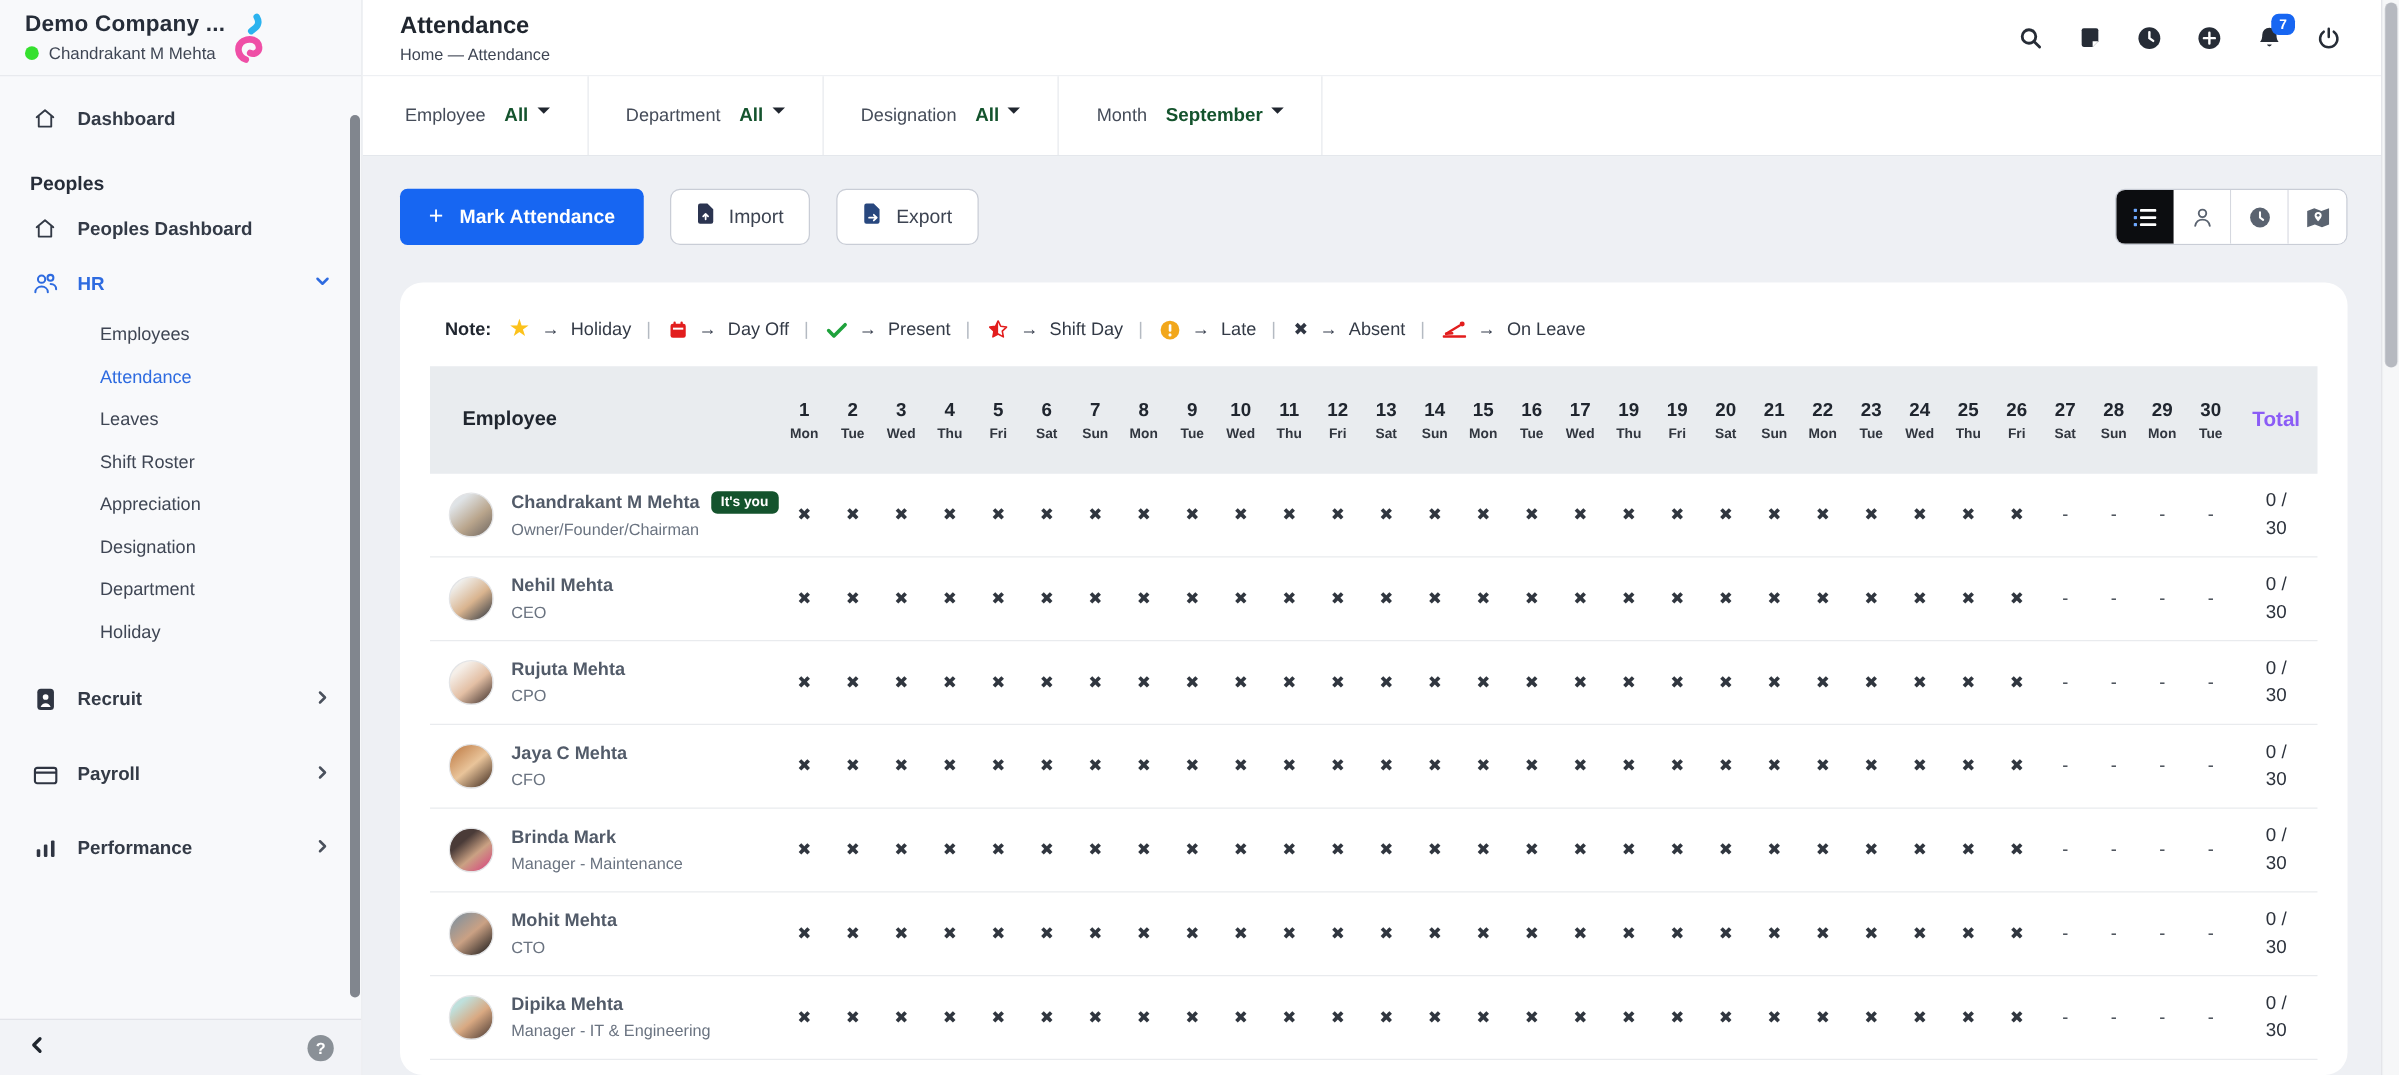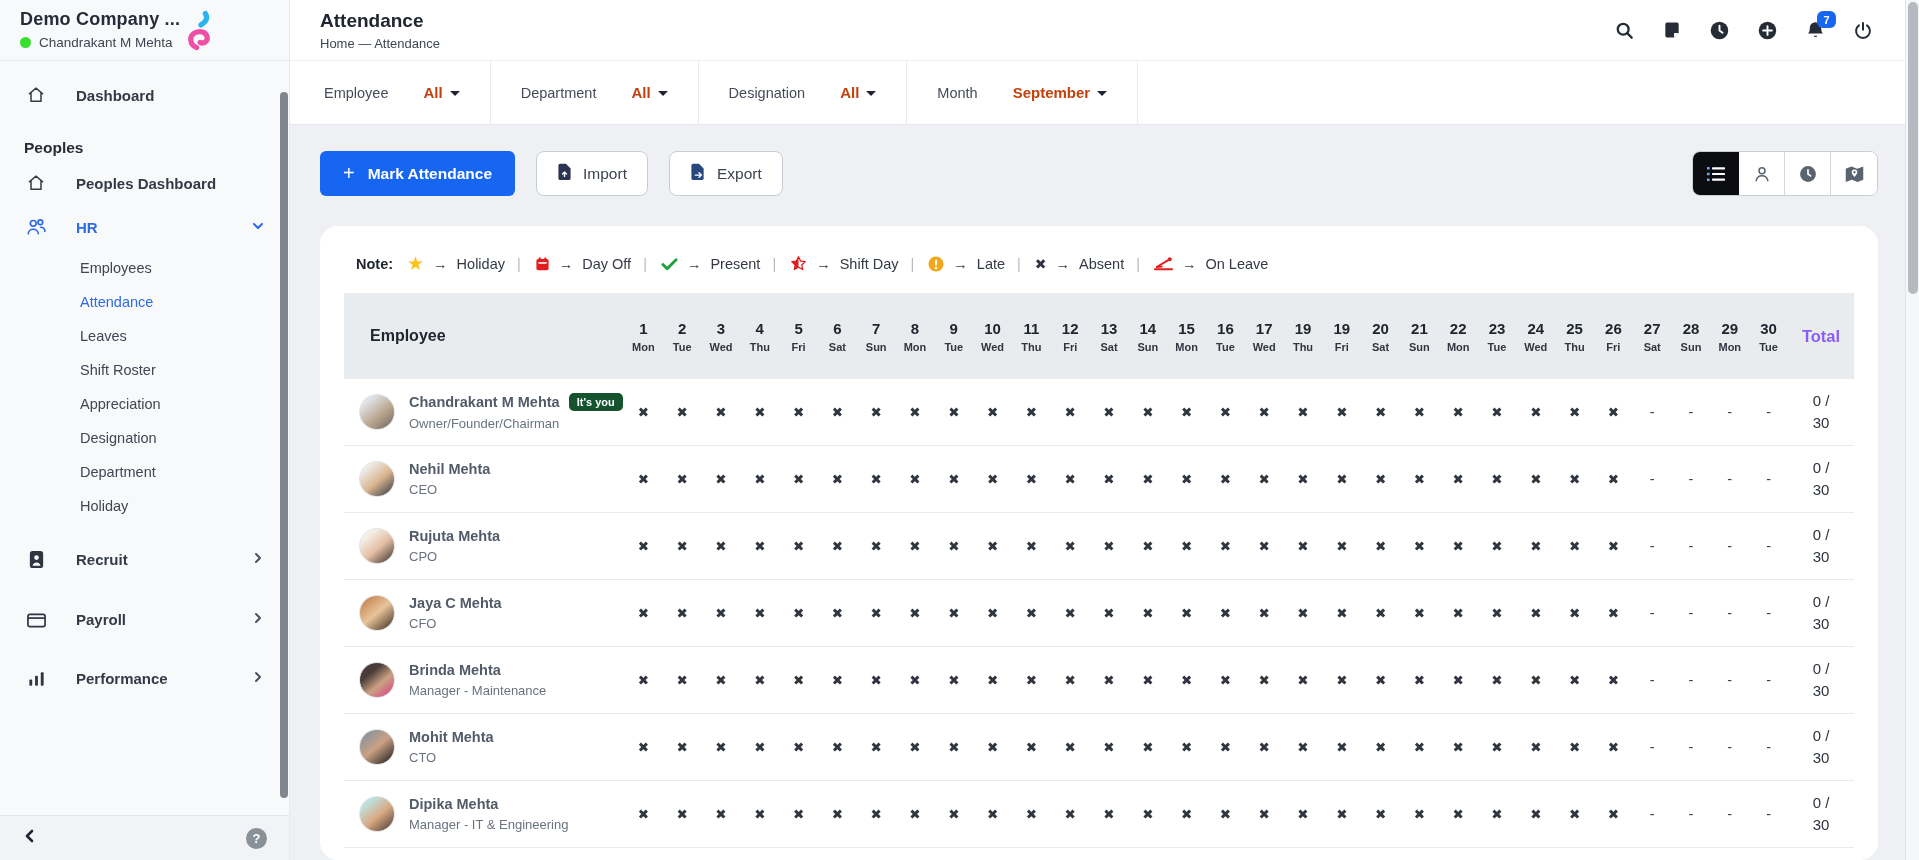--- a/index.html
+++ b/index.html
@@ -9,21 +9,21 @@
 
   
   .sidebar { width:290px; min-width:290px; background:#f8f9fb; display:flex; flex-direction:column; position:relative; border-right:1px solid #e8eaee; }
   .side-head { height:61px; padding:9px 14px 0 20px; display:flex; align-items:flex-start; border-bottom:1px solid #e8eaee; }
   .company { font-size:18px; font-weight:700; color:#262d39; letter-spacing:.2px; cursor:pointer; }
   .user-row { display:flex; align-items:center; gap:8px; margin-top:5px; font-size:13.5px; color:#3f4654; }
   .status-dot { width:11px; height:11px; border-radius:50%; background:#35e02e; }
   .side-nav { flex:1; padding-top:12px; overflow:hidden; }
   .nav-item { display:flex; align-items:center; padding:12px 24px; font-size:15px; font-weight:700; color:#333a46; cursor:pointer; }
   .nav-item .ni-icon { width:24px; display:flex; justify-content:center; }
-  .nav-item .ni-label { margin-left:28px; }
+  .nav-item .ni-label { margin-left:14px; }
   .nav-item .ni-spacer { flex:1; }
   .section-label { padding:14px 24px 4px; font-size:15.5px; font-weight:700; color:#262d39; margin-top:8px; }
   .nav-item.hr { color:#2e6be0; }
   .submenu { padding:2px 0 6px 80px; }
   .submenu-item { padding:9px 0; font-size:14.5px; color:#3f4654; cursor:pointer; }
   .submenu-item.active { color:#2e6be0; }
   .side-foot { height:45px; background:#f2f3f7; border-top:1px solid #e2e4e9; display:flex; align-items:center; justify-content:space-between; padding:0 22px; }
   .help-circle { width:21px; height:21px; border-radius:50%; background:#8a9097; color:#fff; font-size:13px; font-weight:700; display:flex; align-items:center; justify-content:center; cursor:pointer; }
   .side-scroll-thumb { position:absolute; right:1px; top:92px; width:8px; height:706px; background:#81868e; border-radius:4px; }
 
@@ -32,21 +32,21 @@
   .top-bar { height:61px; background:#fff; display:flex; align-items:center; justify-content:space-between; padding:0 46px 0 30px; border-bottom:1px solid #eef0f3; }
   .page-title { font-size:19px; font-weight:700; color:#20262f; }
   .breadcrumb { font-size:13px; color:#3f4654; margin-top:4px; }
   .top-icons { display:flex; align-items:center; gap:27px; }
   .t-icon { position:relative; display:flex; align-items:center; cursor:pointer; }
   .notif-badge { position:absolute; top:-8px; right:-10px; background:#1766f2; color:#fff; font-size:11px; font-weight:700; border-radius:6px; min-width:19px; height:17px; display:flex; align-items:center; justify-content:center; padding:0 3px; }
 
   .filter-bar { height:64px; background:#fff; border-bottom:1px solid #e4e7ec; display:flex; align-items:stretch; padding-left:4px; }
   .filter-seg { display:flex; align-items:center; gap:15px; padding:0 30px; border-right:1px solid #e7eaee; cursor:pointer; }
   .filter-label { font-size:14.5px; color:#454c59; }
-  .filter-value { font-size:15px; font-weight:700; color:#c2410c; display:flex; align-items:center; gap:7px;margin-left:20px; }
+  .filter-value { font-size:15px; font-weight:700; color:#14532d; display:flex; gap:7px; }
   .caret { width:0; height:0; border-left:5px solid transparent; border-right:5px solid transparent; border-top:5.5px solid #20262f; margin-top:2px; }
 
   .content { flex:1; padding:26px 41px 0 30px; display:flex; flex-direction:column; min-height:0; }
   .actions-row { display:flex; align-items:center; justify-content:space-between; }
   .left-actions { display:flex; gap:21px; }
   .btn { height:45px; display:flex; align-items:center; border-radius:8px; font-size:15.5px; cursor:pointer; }
   .btn-primary { background:#1766f2; color:#fff; border:none; border-radius:6px; padding:0 23px; gap:13px; font-weight:600; }
   .btn-plus { font-size:20px; font-weight:400; line-height:1; margin-top:-2px; }
   .btn-outline { background:#fff; border:1px solid #c9cdd6; color:#3c4351; padding:0 20px; gap:11px; }
   .view-toggle { display:flex; border:1px solid #c9cdd6; border-radius:8px; background:#fff; height:45px; overflow:hidden; }
@@ -737,21 +737,21 @@
               <div class="mark dash">-</div>
               <div class="total-cell">
                 <span>0 / 30</span>
               </div>
             </div>
             <div class="grid-row trow">
               <div class="emp-cell">
                 <span class="avatar av4"></span>
                 <div>
                   <div class="emp-name-row">
-                    <span class="emp-name">Brinda Mehta</span>
+                    <span class="emp-name">Brinda Mark</span>
                   </div>
                   <div class="emp-role">Manager - Maintenance</div>
                 </div>
               </div>
               <div class="mark">✖</div>
               <div class="mark">✖</div>
               <div class="mark">✖</div>
               <div class="mark">✖</div>
               <div class="mark">✖</div>
               <div class="mark">✖</div>

